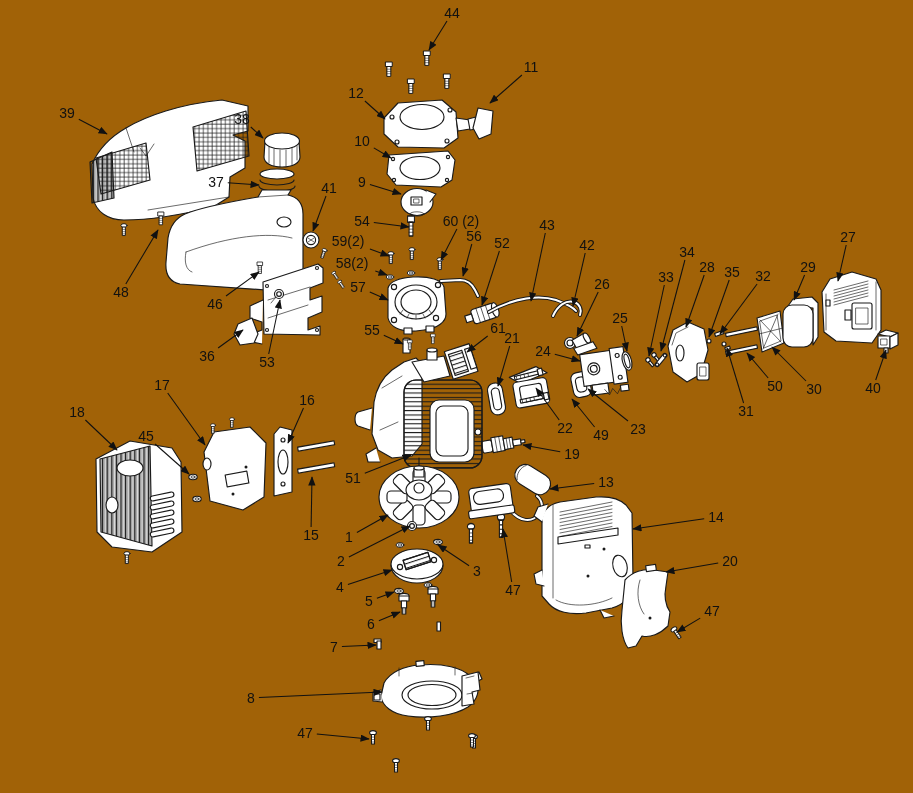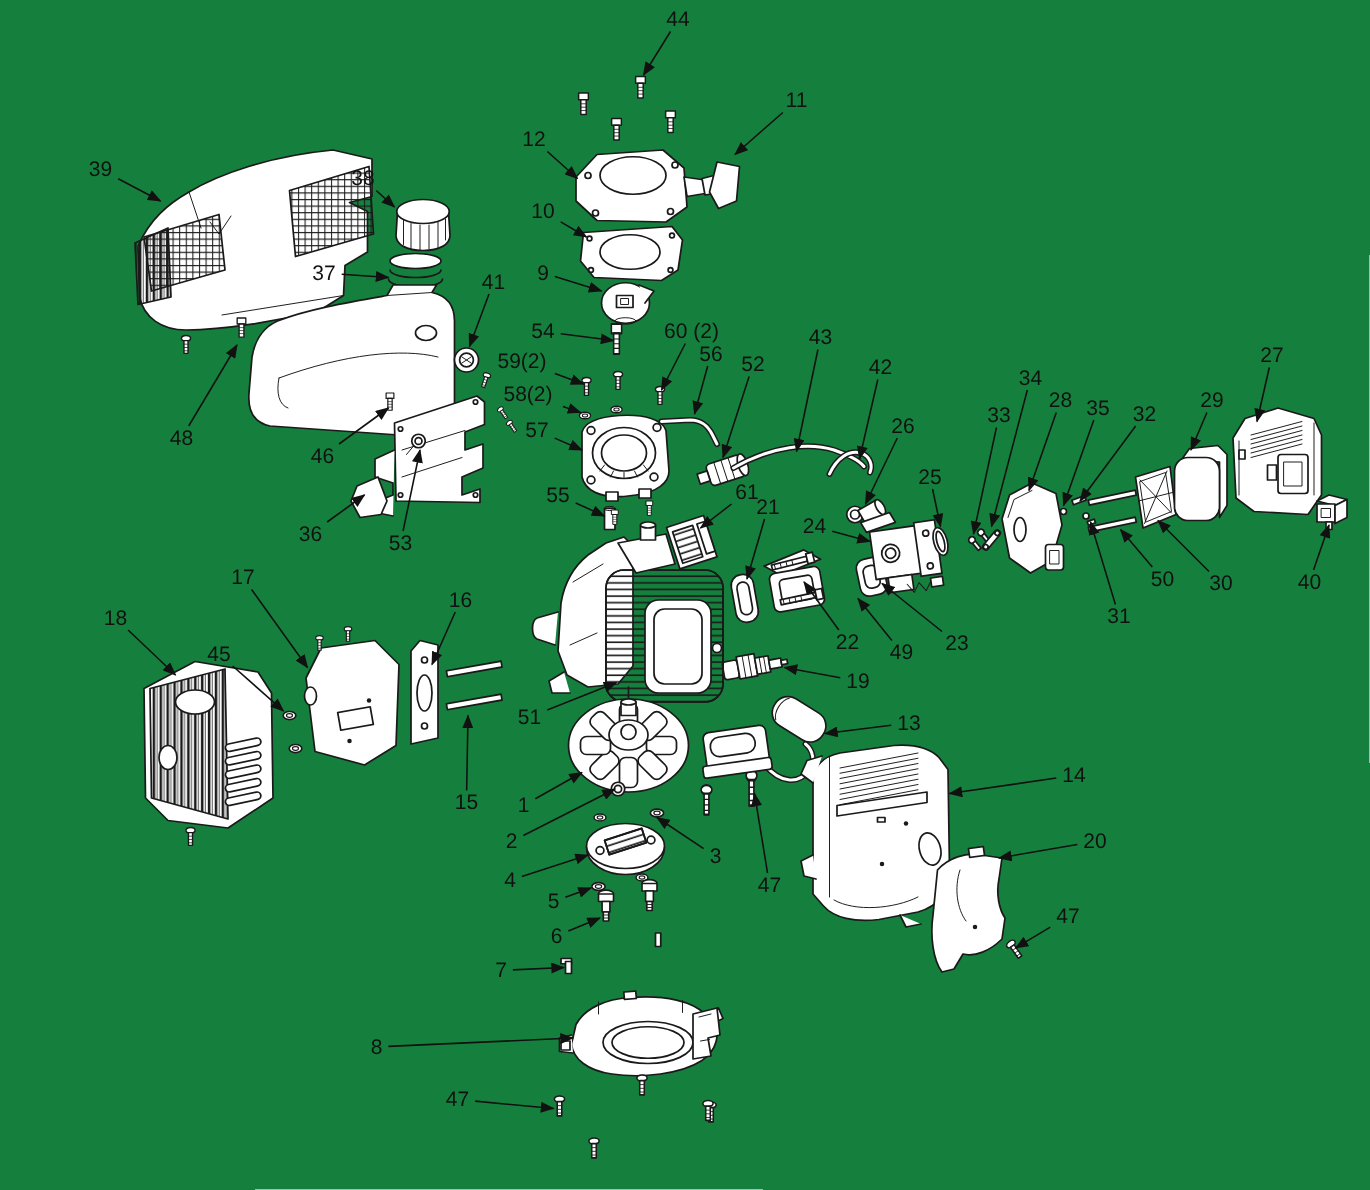--- a/index.html
+++ b/index.html
@@ -1,16 +1,16 @@
 <!DOCTYPE html>
 <html><head>
 <meta charset="utf-8">
 <style>
   html,body{margin:0;padding:0;background:#fff}
-  .page{position:relative;width:913px;height:793px;background:#15803d;overflow:hidden;
+  .page{position:relative;width:913px;height:793px;background:#a16207;overflow:hidden;
         font-family:"Liberation Sans",sans-serif}
   svg{display:block}
   .art *{fill:none;stroke:#1a1a1a;stroke-width:1.15;stroke-linejoin:round;stroke-linecap:round}
   .art .w{fill:#ffffff}
   .art .k{fill:#1a1a1a;stroke:none}
   .art .thin{stroke-width:0.65}
   .art .tubo{stroke-width:4}
   .art .tubi{stroke:#ffffff;stroke-width:2}
   .art .pat-grid{fill:url(#pgrid)}
   .art .pat-vf{fill:url(#pvf)}

